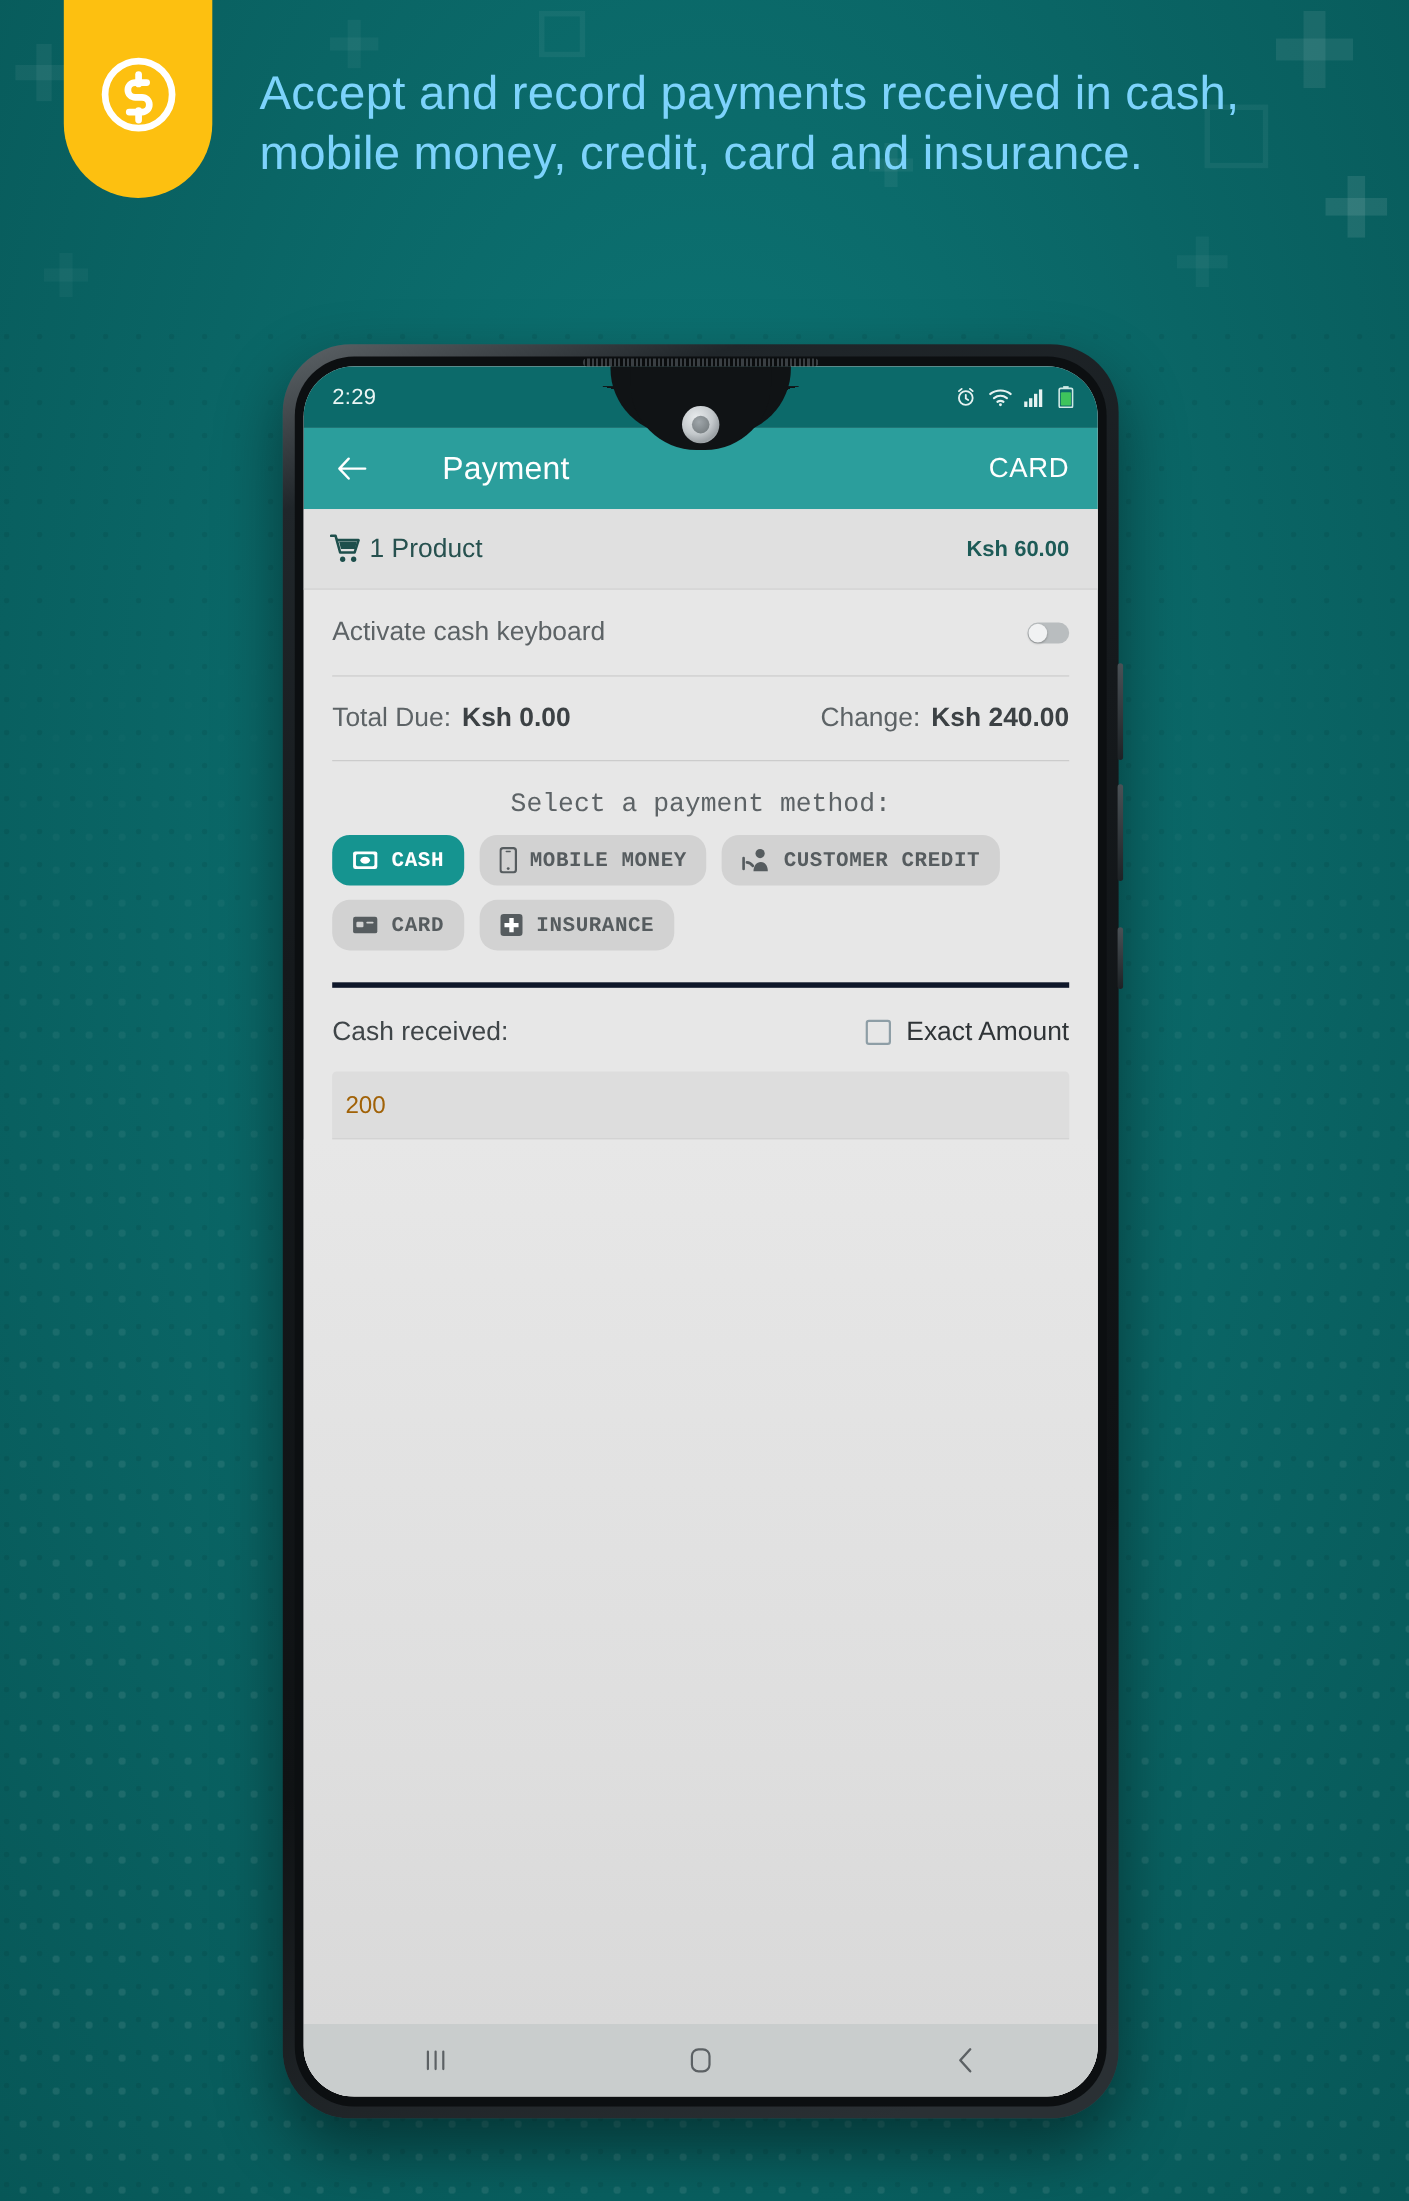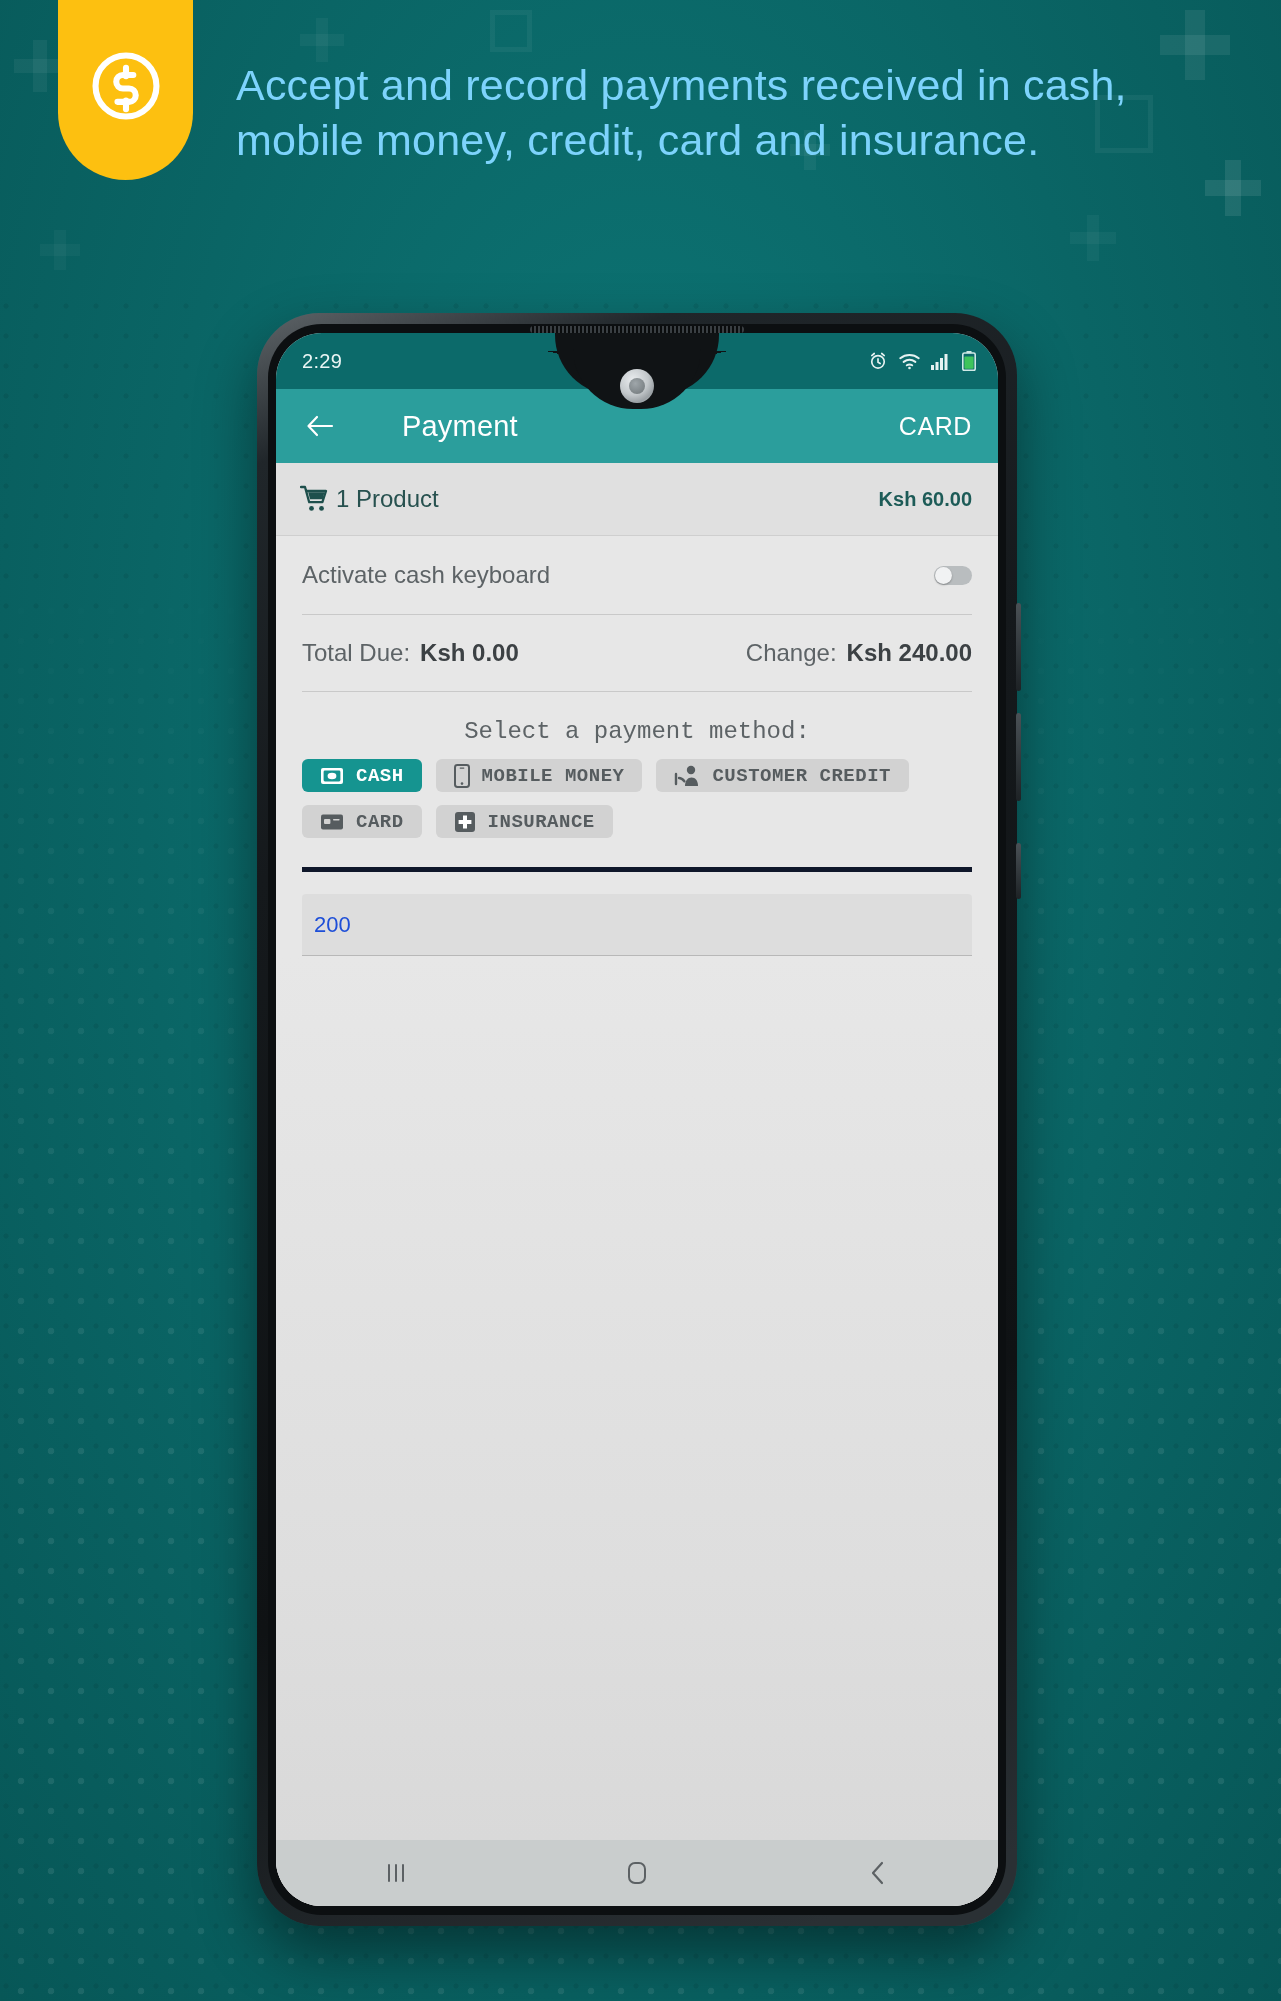--- a/index.html
+++ b/index.html
@@ -244,22 +244,22 @@
   .due-row .right { margin-left: auto; display:flex; align-items:center; }
 
   .method-label {
     font-size: 24px; color: #5d6366;
     padding: 26px 0 14px 0;
   }
 
   .chips { display: flex; gap: 14px; margin-bottom: 13px; }
   .chip {
     display: flex; align-items: center; gap: 12px;
-    height: 33px; padding: 0 18px;
-    border-radius: 6px;
+    height: 46px; padding: 0 18px;
+    border-radius: 16px;
     background: #d2d2d2;
     color: #565c5f;
     font-size: 19px;
     font-weight: 700;
     letter-spacing: .5px;
     white-space: nowrap;
     cursor: pointer;
   }
   .chip.selected { background: #159490; color: #ffffff; }
   .chip .ci { display:flex; align-items:center; }
@@ -283,21 +283,21 @@
   .exact .lbl2 { font-size: 24px; color: #2f3437; }
 
   .cash-input {
     margin-top: 22px;
     height: 62px;
     background: #dddddd;
     border-bottom: 1px solid #b8b8b8;
     display: flex; align-items: center;
     padding: 0 12px;
     font-size: 22px;
-    color: #1d4ed8;
+    color: #a16207;
     border-top-left-radius: 4px;
     border-top-right-radius: 4px;
   }
 
   .filler { flex: 1; background: linear-gradient(180deg,#e7e7e7 0%, #dedede 70%, #d9d9d9 100%); }
 
   
   .navbar {
     height: 66px;
     background: #c9cdcd;
@@ -499,20 +499,27 @@
                     <svg width="22" height="22" viewBox="0 0 22 22">
                       <rect x="1" y="1" width="20" height="20" rx="3" fill="#565c5f"></rect>
                       <path d="M9 4.6h4v4.4h4.4v4H13v4.4H9V13H4.6V9H9z" fill="#ffffff"></path>
                     </svg>
                   </span>
                   <span>INSURANCE</span>
                 </div>
               </div>
             </div>
 
+            <div class="received-row">
+              <span class="lbl">Cash received:</span>
+              <span class="exact">
+                <span class="checkbox"></span>
+                <span class="lbl2">Exact Amount</span>
+              </span>
+            </div>
 
             <div class="cash-input">
               <span>200</span>
             </div>
 
           </div>
 
           <div class="filler"></div>
 
           <div class="navbar">

